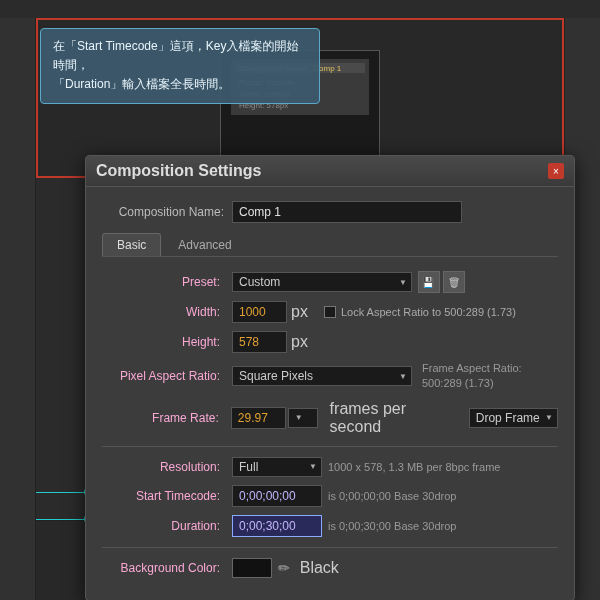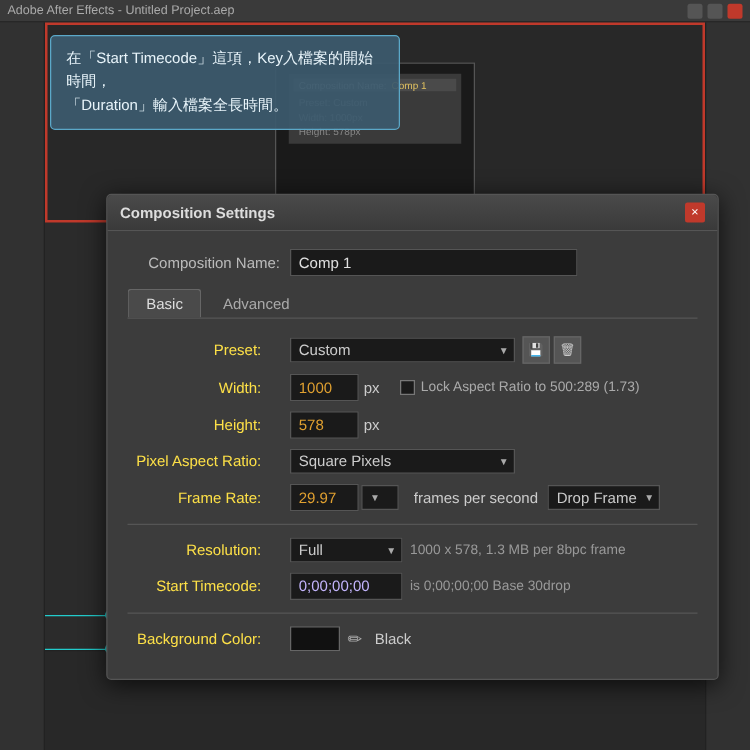--- a/index.html
+++ b/index.html
@@ -143,21 +143,21 @@
 
     .dialog-titlebar {
       background: linear-gradient(to bottom, #4a4a4a, #3a3a3a);
       padding: 6px 10px;
       display: flex;
       align-items: center;
       border-bottom: 1px solid #555;
       border-radius: 4px 4px 0 0;
     }
     .dialog-title {
-      font-size: 12px;
+      font-size: 16px;
       color: #ddd;
       font-weight: bold;
       flex: 1;
     }
     .dialog-close {
       width: 16px;
       height: 16px;
       background: #c0392b;
       border-radius: 2px;
       display: flex;
@@ -272,26 +272,26 @@
     }
 
     .section-row {
       display: flex;
       align-items: center;
       margin-bottom: 8px;
     }
     .section-label {
       width: 130px;
       text-align: right;
-      color: #fde047;
-      font-size: 12px;
-      padding-right: 23px;
+      color: #f9a8d4;
+      font-size: 12px;
+      padding-right: 12px;
     }
     .value-text {
-      font-size: 12px;
+      font-size: 16px;
       color: #ccc;
       padding-left: 4px;
     }
 
     .checkbox-row {
       display: flex;
       align-items: center;
       margin-left: 4px;
     }
     .checkbox-box {
@@ -380,28 +380,20 @@
       border-radius: 50%;
       background: #2cc;
       z-index: 51;
     }
   </style>
 </head>
 <body>
 
 <div class="ae-bg">
 
-  <div class="top-bar">
-    <span class="top-bar-title">Adobe After Effects - Untitled Project.aep</span>
-    <div class="top-bar-controls">
-      <span class="top-bar-btn"></span>
-      <span class="top-bar-btn"></span>
-      <span class="top-bar-btn" style="background:#c0392b;"></span>
-    </div>
-  </div>
 
   <div class="ae-panel-left"></div>
 
   <div class="ae-panel-right"></div>
 
   <div class="ae-center-top">
     <div class="comp-preview">
       <div class="comp-preview-inner">
         <div style="background:#4a4a4a;height:10px;margin-bottom:3px;display:flex;align-items:center;padding:0 4px;font-size:8px;color:#aaa;">Composition Name: <span style="color:#e0c060;margin-left:4px;">Comp 1</span></div>
         <div style="font-size:8px;color:#888;padding:2px 4px;">Preset: Custom</div>
@@ -469,20 +461,24 @@
         <input class="field-input small" type="text" style="color: rgb(224, 160, 48);" value="578">
         <span class="value-text">px</span>
       </div>
 
       <div class="section-row">
         <span class="section-label">Pixel Aspect Ratio:</span>
         <div class="dropdown full" style="position:relative;">
           <span>Square Pixels</span>
           <span class="dropdown-arrow">▼</span>
         </div>
+        <div style="margin-left:10px;font-size:11px;color:#999;line-height:1.4;">
+          <span>Frame Aspect Ratio:</span><br>
+          <span>500:289 (1.73)</span>
+        </div>
       </div>
 
       <div class="section-row">
         <span class="section-label">Frame Rate:</span>
         <input class="field-input medium" type="text" style="color: rgb(224, 160, 48); width: 55px;" value="29.97">
         <div class="dropdown" style="width:30px;position:relative;margin-left:2px;">
           <span class="dropdown-arrow" style="position:static;">▼</span>
         </div>
         <span class="value-text" style="margin:0 8px;">frames per second</span>
         <div class="dropdown frame" style="position:relative;">
@@ -501,20 +497,25 @@
         </div>
         <span class="frame-info">1000 x 578, 1.3 MB per 8bpc frame</span>
       </div>
 
       <div class="section-row">
         <span class="section-label">Start Timecode:</span>
         <input class="field-input timecode" type="text" value="0;00;00;00" style="">
         <span class="timecode-info">is 0;00;00;00  Base 30drop</span>
       </div>
 
+      <div class="section-row">
+        <span class="section-label">Duration:</span>
+        <input class="field-input timecode timecode-active" type="text" value="0;00;30;00" style="">
+        <span class="timecode-info">is 0;00;30;00  Base 30drop</span>
+      </div>
 
       <hr class="divider">
 
       <div class="section-row">
         <span class="section-label">Background Color:</span>
         <div class="color-swatch"></div>
         <span class="eyedropper-icon">✏</span>
         <span class="value-text">Black</span>
       </div>
 

